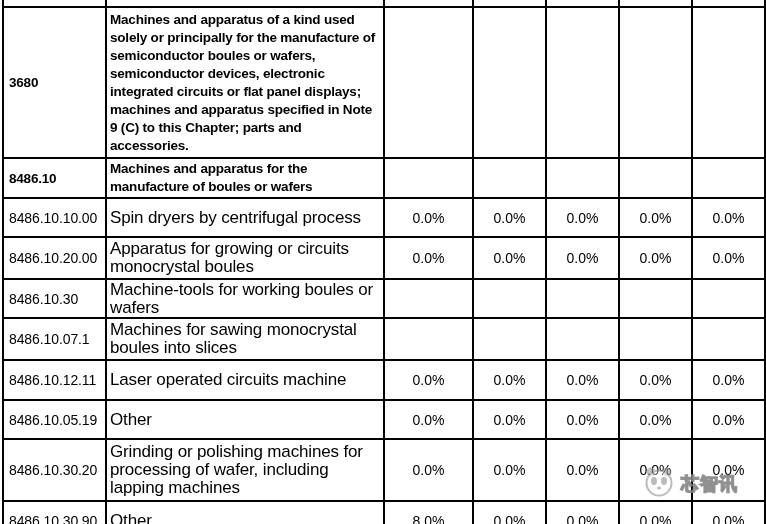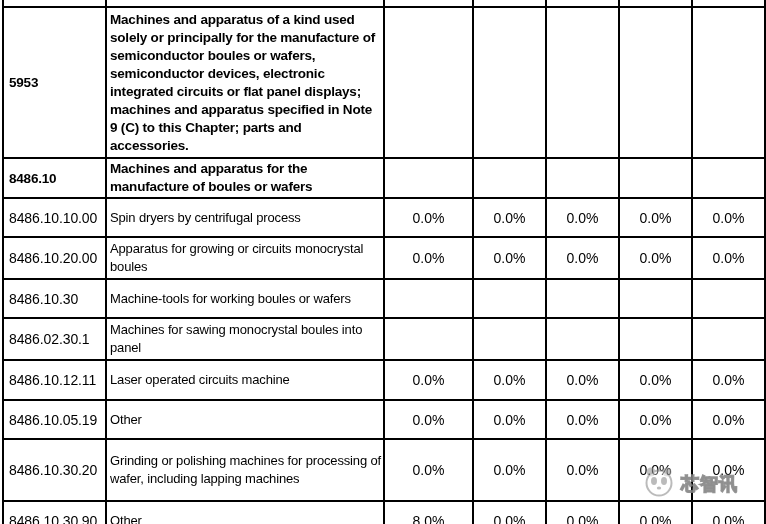--- a/index.html
+++ b/index.html
@@ -22,21 +22,21 @@
     overflow:hidden;
   }
   tr.cut-top td{border-top:0;}
   .cb{
     display:flex;align-items:center;overflow:hidden;
     box-sizing:border-box;
   }
   td.code .cb{padding-left:5px;}
   td.desc .cb{padding-left:3px;padding-right:1px;}
   td.code{font-size:14px;letter-spacing:-0.1px;}
-  td.desc{font-size:13px;letter-spacing:-0.15px;line-height:18px;}
+  td.desc{font-size:17px;letter-spacing:-0.15px;line-height:18px;}
   td.val{font-size:14px;text-align:center;}
   td.val .cb{justify-content:center;}
   tr.bold-row td.code, tr.bold-row td.desc{
     font-weight:bold;font-size:13.5px;letter-spacing:-0.2px;
   }
   tr.bold-row td.desc{line-height:18px;}
   
   .watermark{
     position:absolute;left:642px;top:466px;
     display:flex;align-items:center;gap:5px;
@@ -70,21 +70,21 @@
         <td style="height: 6px;"></td>
         <td style="height: 6px;"></td>
         <td style="height: 6px;"></td>
         <td style="height: 6px;"></td>
         <td style="height: 6px;"></td>
         <td style="height: 6px;"></td>
       </tr>
       <tr class="bold-row">
         <td class="code" style="height: 149px;">
           <div class="cb" style="height: 145px;">
-            <span>5953</span>
+            <span>3680</span>
           </div>
         </td>
         <td class="desc" style="height: 149px;">
           <div class="cb" style="height: 145px;">
             <span>Machines and apparatus of a kind used solely or principally for the manufacture of semiconductor boules or wafers, semiconductor devices, electronic integrated circuits or flat panel displays; machines and apparatus specified in Note 9 (C) to this Chapter; parts and accessories.</span>
           </div>
         </td>
         <td class="val" style="height: 149px;">
           <div class="cb" style="height: 145px;">
             <span></span>
@@ -255,26 +255,26 @@
         </td>
         <td class="val" style="height: 37px;">
           <div class="cb" style="height: 33px;">
             <span></span>
           </div>
         </td>
       </tr>
       <tr>
         <td class="code" style="height: 40px;">
           <div class="cb" style="height: 36px;">
-            <span>8486.02.30.1</span>
+            <span>8486.10.07.1</span>
           </div>
         </td>
         <td class="desc" style="height: 40px;">
           <div class="cb" style="height: 36px;">
-            <span>Machines for sawing monocrystal boules into panel</span>
+            <span>Machines for sawing monocrystal boules into slices</span>
           </div>
         </td>
         <td class="val" style="height: 40px;">
           <div class="cb" style="height: 36px;">
             <span></span>
           </div>
         </td>
         <td class="val" style="height: 40px;">
           <div class="cb" style="height: 36px;">
             <span></span>

